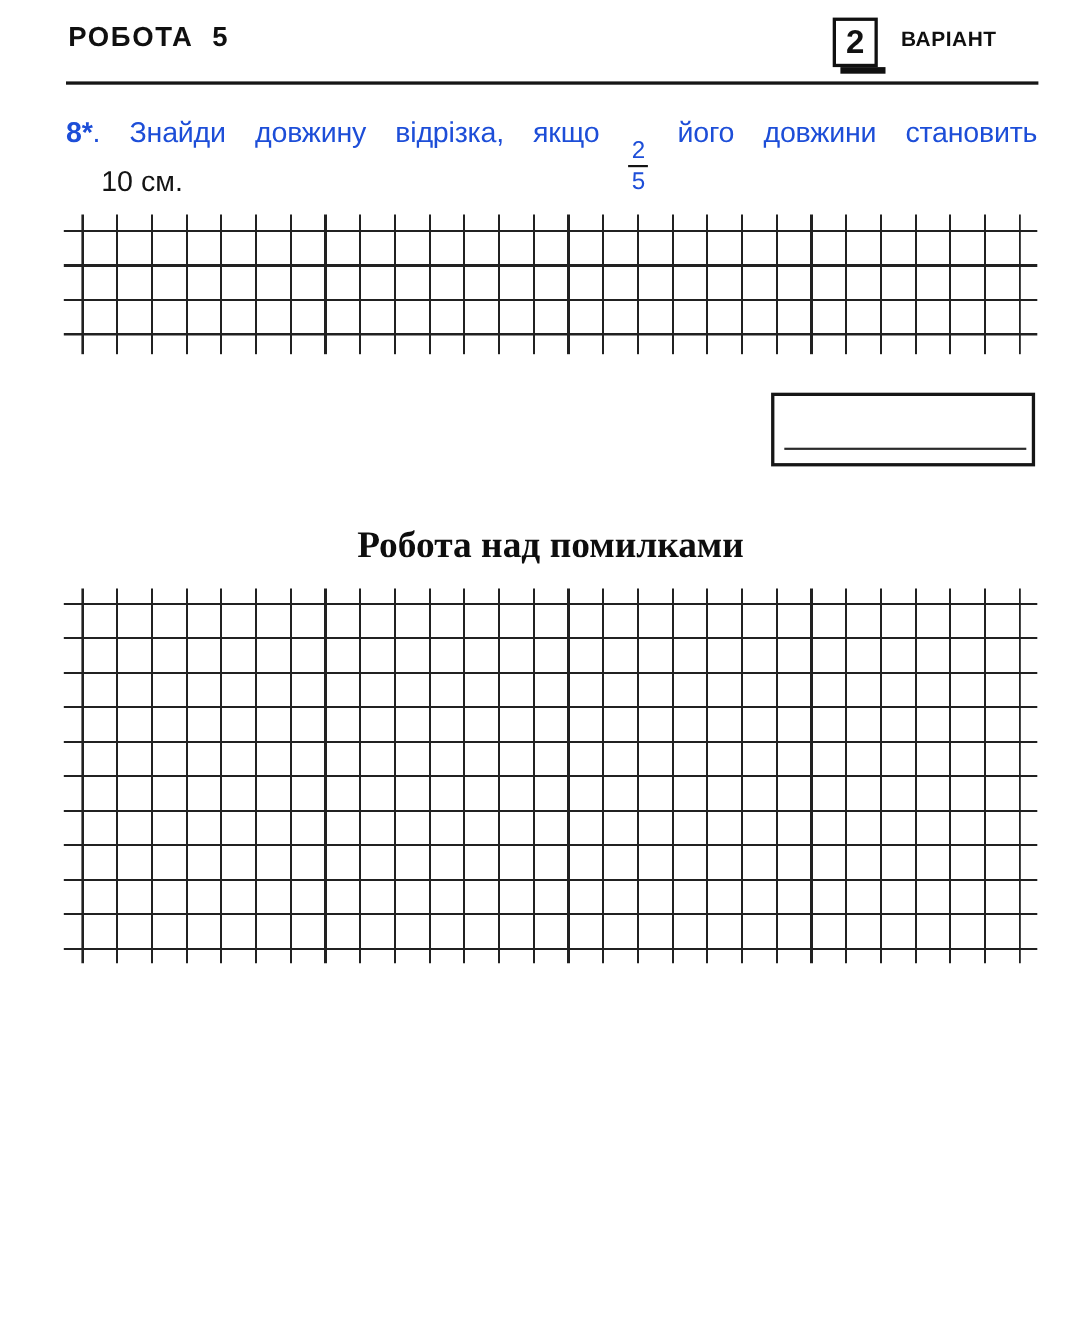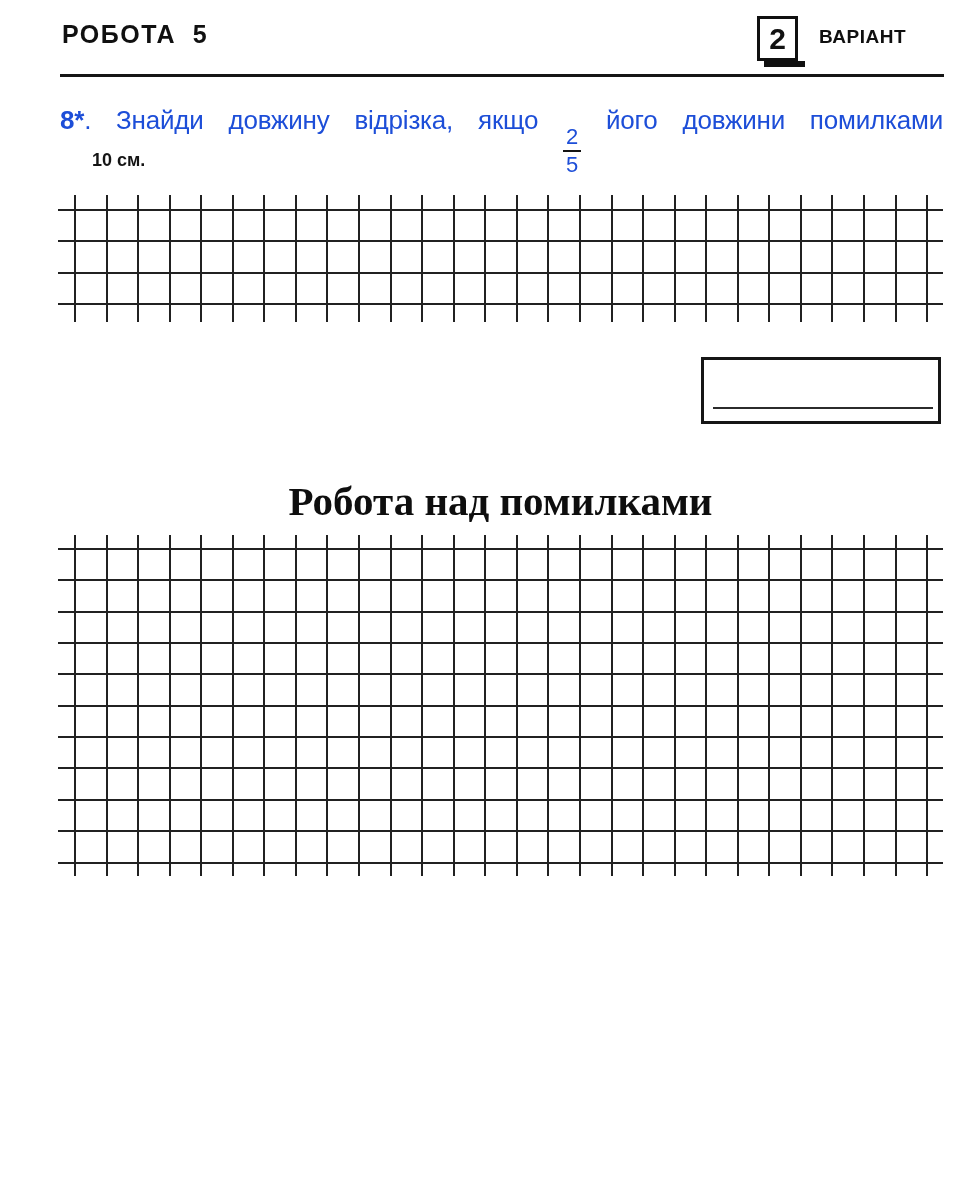--- a/index.html
+++ b/index.html
@@ -75,23 +75,22 @@
     align-items: center;
     vertical-align: -15px;
     line-height: 1.0;
     font-size: 22px;
   }
   .fraction .num { border-bottom: 2px solid #141414; padding: 0 3px 2px 3px; }
   .fraction .den { padding-top: 2px; }
   .problem-line2 {
     position: absolute;
     left: 92px; top: 150px;
-    font-size: 18px;
+    font-size: 26px;
     color: #141414;
-    font-weight: bold;
   }
 
   
   .v-lines {
     position: absolute;
     background-image: repeating-linear-gradient(
       to right, #212121 0px, #212121 2px, transparent 2px, transparent 31.56px);
   }
   .h-lines {
     position: absolute;
@@ -119,21 +118,21 @@
   }
 
   
   .section-heading {
     position: absolute;
     left: 58px; top: 477px;
     width: 885px;
     text-align: center;
     font-family: "Liberation Serif", serif;
     font-weight: bold;
-    font-size: 41px;
+    font-size: 34px;
     color: #0e0e0e;
   }
 
   
   .page-number {
     position: absolute;
     left: 58px; top: 1142px;
     width: 885px;
     text-align: center;
     font-size: 31px;
@@ -150,21 +149,21 @@
   <div class="variant-box">
     <span>2</span>
   </div>
   <div class="variant-box-shadow"></div>
   <div class="variant-label">ВАРІАНТ</div>
   <div class="header-rule"></div>
 
   <p class="problem-line1"><span class="problem-number"><span>8</span><span>*</span></span><span>.</span> <span>Знайди довжину відрізка, якщо</span> <span class="fraction">
         <span class="num">2</span>
         <span class="den">5</span>
-      </span> <span>його довжини помилками</span></p>
+      </span> <span>його довжини становить</span></p>
   <div class="problem-line2">10 см.</div>
 
   <div id="grid1-v" class="v-lines"></div>
   <div id="grid1-h" class="h-lines"></div>
 
   <div class="answer-box">
     <div class="answer-line"></div>
   </div>
 
   <div class="section-heading">Робота над помилками</div>

